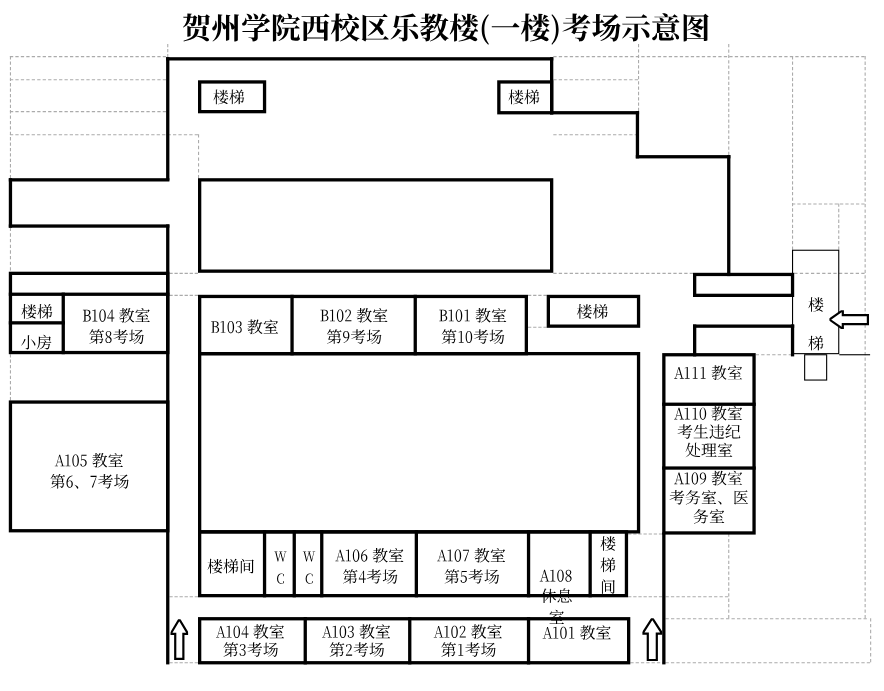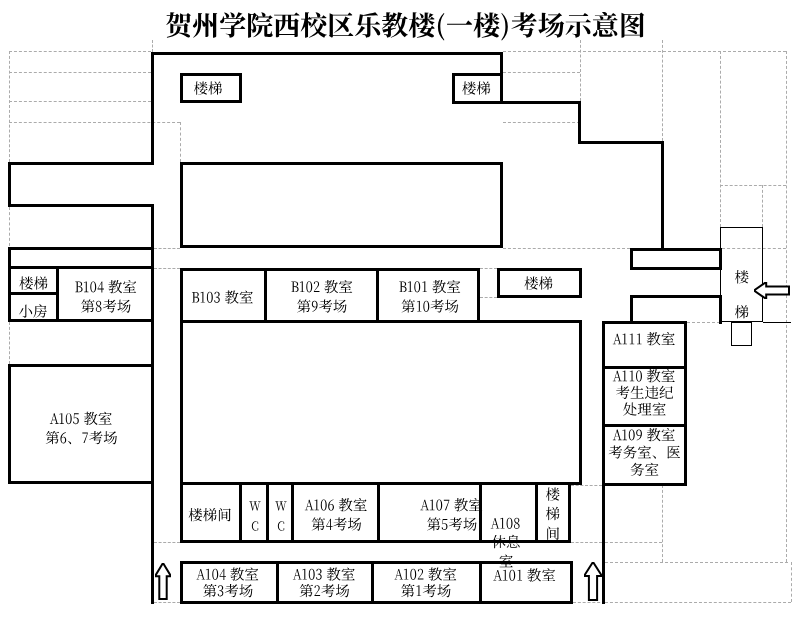--- a/index.html
+++ b/index.html
@@ -377,21 +377,21 @@
           <g transform="translate(20.1 47.6) scale(0.1450 -0.1450)">
             <use href="#g28" x="0"></use>
             <use href="#g27" x="101"></use>
             <use href="#g29" x="150"></use>
             <use href="#g30" x="250"></use>
           </g>
         </svg>
         <span class="st" style="font-size:14.5px">A106 教室
 第4考场</span>
       </div>
-      <div class="lab" style="left:400px;top:482px;width:102px;height:61px">
+      <div class="lab" style="left:377px;top:482px;width:102px;height:61px">
         <svg width="102" height="61" viewBox="0 0 102 61">
           <g transform="translate(21.2 28.3) scale(0.1450 -0.1450)">
             <use href="#g35" x="-7"></use>
             <use href="#g25" x="54"></use>
             <use href="#g26" x="100"></use>
             <use href="#g39" x="151"></use>
             <use href="#g22" x="225"></use>
             <use href="#g23" x="325"></use>
           </g>
           <g transform="translate(26.6 47.6) scale(0.1450 -0.1450)">

